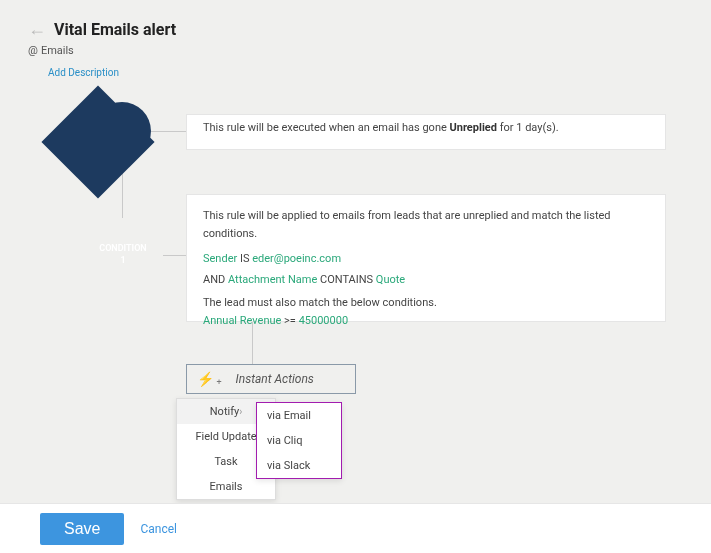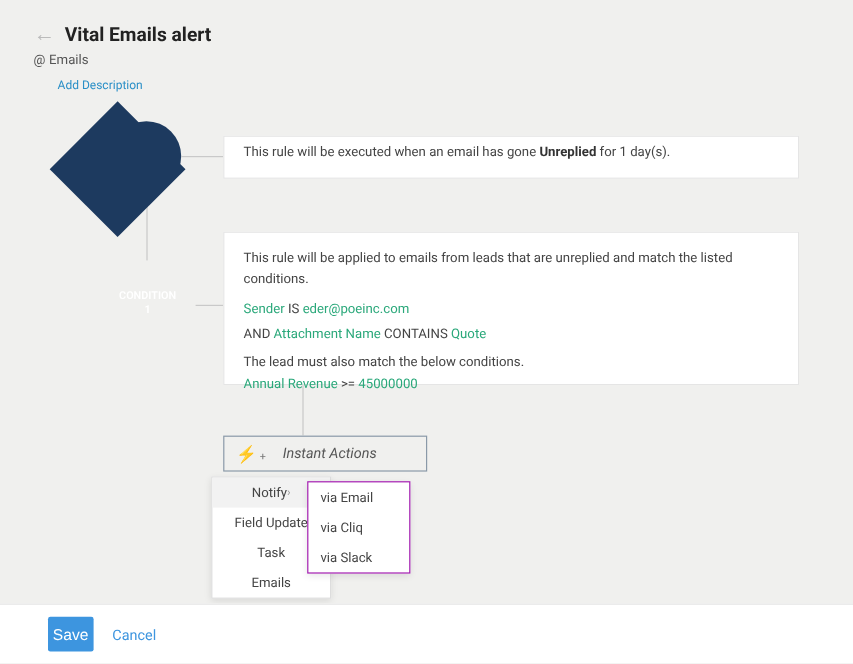--- a/index.html
+++ b/index.html
@@ -204,22 +204,22 @@
     border-top: 1px solid #e6e6e6;
     display: flex;
     align-items: center;
     padding: 0 40px;
     gap: 16px;
   }
   .btn-save {
     background: #3d95df;
     color: #fff;
     border: none;
-    padding: 7px 4px;
-    font-size: 13px;
+    padding: 7px 24px;
+    font-size: 16px;
     border-radius: 2px;
     cursor: pointer;
   }
   .btn-cancel {
     color: #3d95df;
     font-size: 12px;
     cursor: pointer;
   }
 </style>
 </head>

